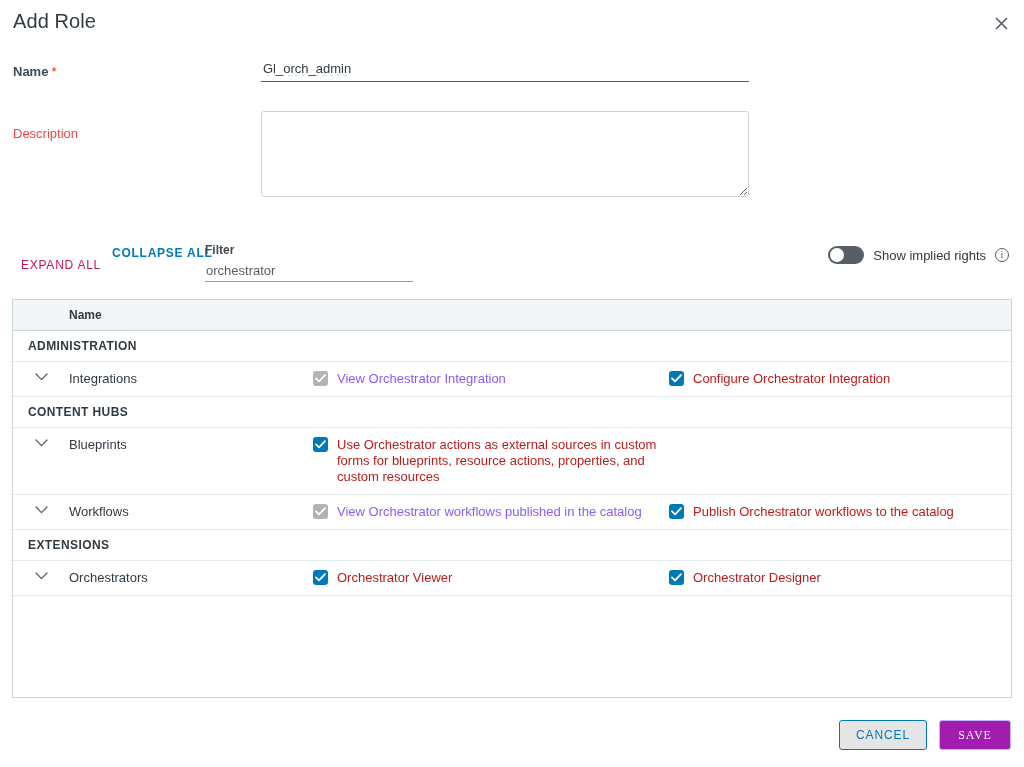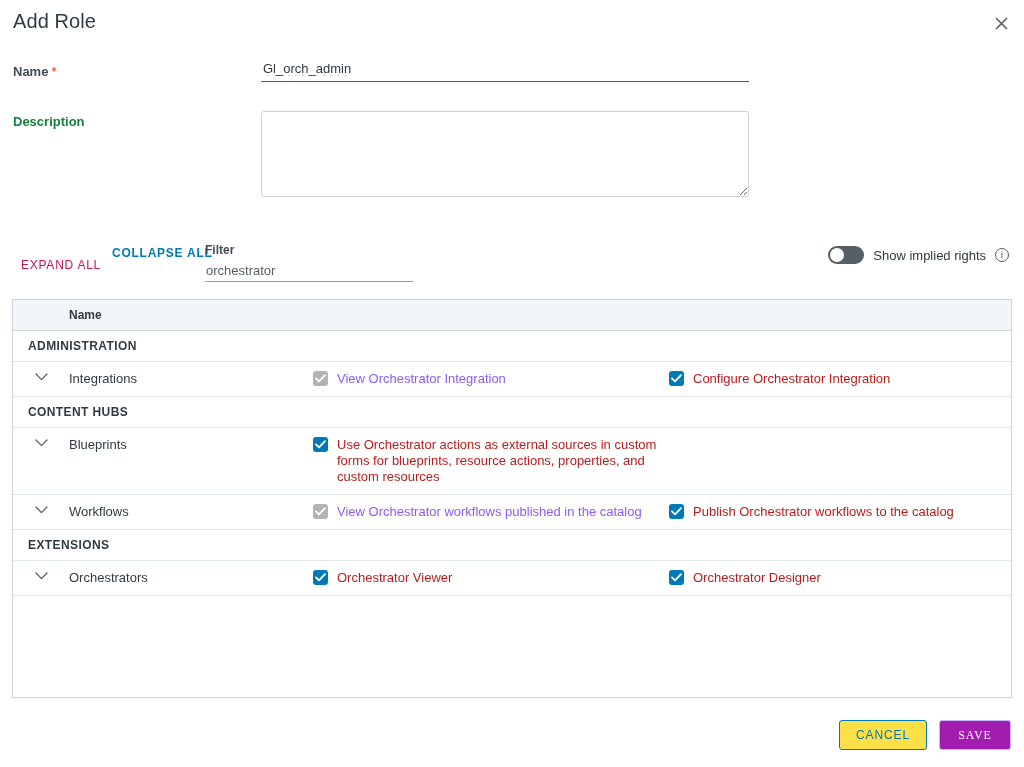--- a/index.html
+++ b/index.html
@@ -27,21 +27,21 @@
     padding: 0;
   }
   .close-btn svg { display: block; }
 
   
   .field-label {
     position: absolute;
     font-size: 13px; font-weight: bold; color: #404b54;
   }
   .label-name { left: 13px; top: 64px; }
-  .label-desc { left: 13px; top: 114px; font-weight: bold; color: #15803d; }
+  .label-desc { left: 13px; top: 126px; font-weight: normal; color: #ef4444; }
   .req-star { color: #e62700; font-weight: normal; font-size: 13px; margin-left: 3px; }
 
   .name-input {
     position: absolute; left: 261px; top: 58px;
     width: 488px; height: 24px;
     border: none; border-bottom: 1px solid #0079b8;
     background: transparent;
     font-family: "Liberation Sans", sans-serif;
     font-size: 13px; color: #313b43;
     padding: 0 2px 2px 2px;
@@ -153,21 +153,21 @@
   .cbox svg { position: absolute; left: 2px; top: 3px; }
 
   
   .footer { position: absolute; right: 13px; bottom: 17px; display: flex; gap: 12px; }
   .btn {
     height: 30px; min-width: 72px; padding: 0 16px;
     border-radius: 3px; font-size: 12px; letter-spacing: .9px;
     font-family: "Liberation Sans", sans-serif;
     cursor: pointer; display: inline-flex; align-items: center; justify-content: center;
   }
-  .btn-cancel { background: #fde047; color: #0079b8; border: 1px solid #0079b8; text-align: right; }
+  .btn-cancel { background: #e5e5e5; color: #0079b8; border: 1px solid #0079b8; text-align: right; }
   .btn-save { background: #a21caf; color: #fff; border: 1px solid #c4b5fd; font-family: Liberation Serif, serif; }
 </style>
 </head>
 <body>
 
 <div class="page">
 
   <div class="modal-title">Add Role</div>
 
   <button class="close-btn" aria-label="close">

